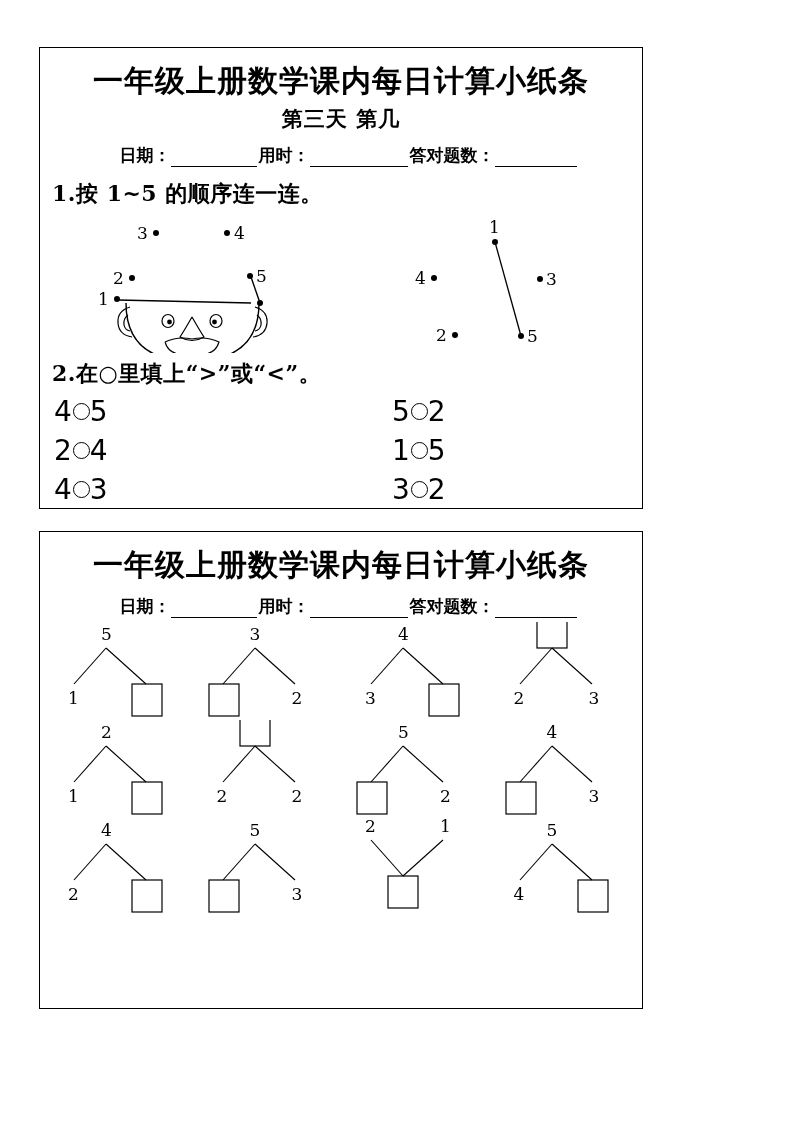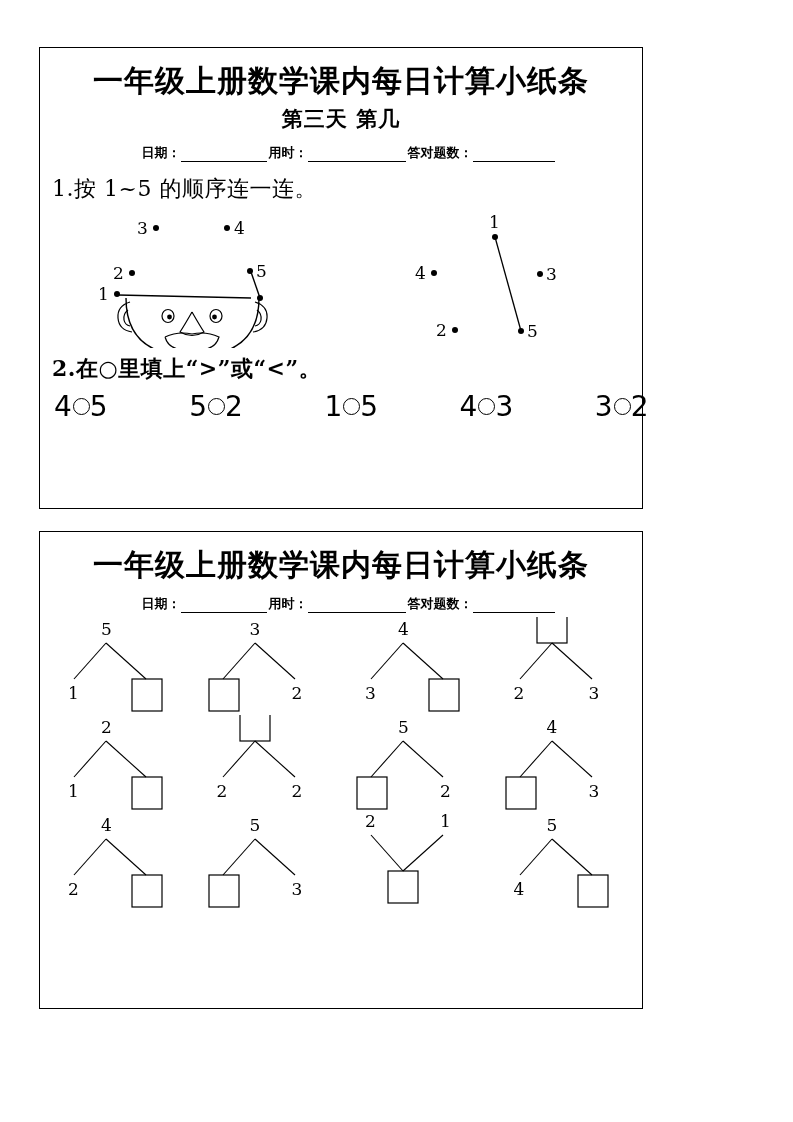--- a/index.html
+++ b/index.html
@@ -43,39 +43,39 @@
     font-size: 21px;
     margin-top: 10px;
     letter-spacing: 1px;
     line-height: 1.1;
   }
 
   .meta-row {
     display: flex;
     align-items: flex-end;
     justify-content: center;
-    font-size: 13px;
+    font-size: 17px;
     font-weight: 700;
     margin-top: 14px;
     padding-left: 14px;
     font-family: Liberation Serif, serif;
   }
   .meta-label { white-space: nowrap; }
   .blank-line {
     display: inline-block;
     border-bottom: 1.5px solid #000;
     height: 15px;
   }
   .bl-date { width: 86px; margin-right: 2px;}
   .bl-time { width: 98px; margin-right: 2px;}
   .bl-count { width: 82px; }
 
   .q-head {
     font-size: 22px;
-    font-weight: 400;
+    font-weight: 700;
     margin: 12px 0 0 12px;
     letter-spacing: 0.5px;
   }
   .q-head-2 {
     font-size: 22px;
     font-weight: 700;
     margin: 6px 0 0 12px;
     letter-spacing: 0.5px;
   }
 
@@ -92,24 +92,24 @@
   }
   .dot-label {
     position: absolute;
     font-size: 17px;
     font-family: "DejaVu Serif", "Liberation Serif", serif;
     line-height: 1;
   }
 
   .compare-grid {
     display: grid;
-    grid-template-columns: repeat(5, 1fr);
+    grid-template-columns: repeat(2, 1fr);
     margin: 6px 0 0 14px;
     width: 676px;
-    row-gap: 14px;
+    row-gap: 6px;
   }
   .compare-cell {
     font-size: 28px;
     font-family: "DejaVu Sans", "Liberation Sans", sans-serif;
     letter-spacing: 1px;
     white-space: nowrap;
   }
   .circ {
     display: inline-block;
     width: 17px; height: 17px;
@@ -215,20 +215,21 @@
     <div class="dot-label" style="left:375px; top:59px;">4</div>
     <div class="dot" style="left:478px; top:122px;"></div>
     <div class="dot-label" style="left:487px; top:117px;">5</div>
   </div>
 
   <div class="q-head-2">2.在○里填上“&gt;”或“&lt;”。</div>
 
   <div class="compare-grid" id="compare-grid">
       <div class="compare-cell"><span>4</span><span class="circ"></span><span>5</span></div>
       <div class="compare-cell"><span>5</span><span class="circ"></span><span>2</span></div>
+      <div class="compare-cell"><span>2</span><span class="circ"></span><span>4</span></div>
       <div class="compare-cell"><span>1</span><span class="circ"></span><span>5</span></div>
       <div class="compare-cell"><span>4</span><span class="circ"></span><span>3</span></div>
       <div class="compare-cell"><span>3</span><span class="circ"></span><span>2</span></div>
     </div>
 </div>
 
 <div class="sheet" id="sheet-two">
 
   <div class="title">一年级上册数学课内每日计算小纸条</div>
 

